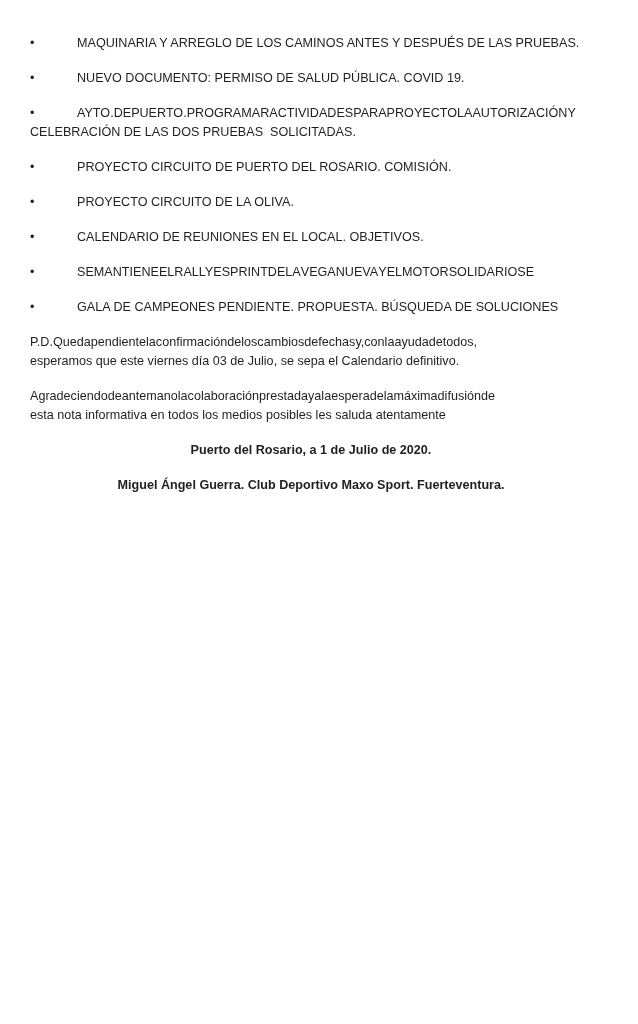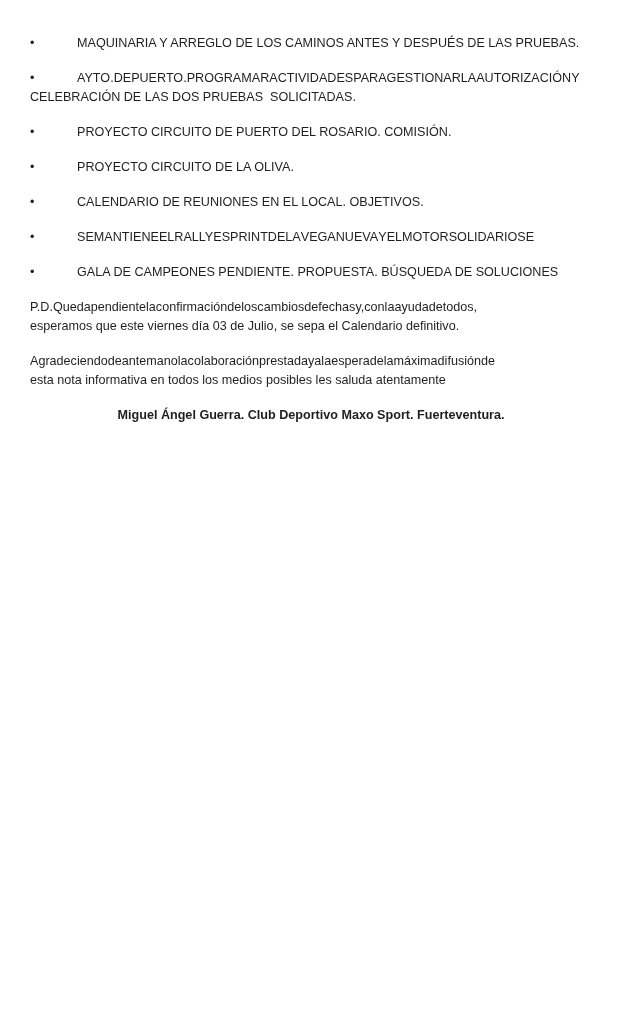--- a/index.html
+++ b/index.html
@@ -38,30 +38,33 @@
 </style>
 </head>
 <body>
 
 <div class="page">
   <div id="doc">
       <div class="item">
         <div class="line"><span class="bullet">•</span><span>MAQUINARIA Y ARREGLO DE LOS CAMINOS ANTES Y DESPUÉS DE LAS PRUEBAS.</span></div>
       </div>
       <div class="item">
+        <div class="line"><span class="bullet">•</span><span>NUEVO DOCUMENTO: PERMISO DE SALUD PÚBLICA. COVID 19.</span></div>
+      </div>
+      <div class="item">
         <div class="line stretch">
           <span class="bullet">•</span>
           <span class="words">
             <span>AYTO.</span>
             <span>DE</span>
             <span>PUERTO.</span>
             <span>PROGRAMAR</span>
             <span>ACTIVIDADES</span>
             <span>PARA</span>
-            <span>GESTIONAR</span>
+            <span>PROYECTO</span>
             <span>LA</span>
             <span>AUTORIZACIÓN</span>
             <span>Y</span>
           </span>
         </div>
         <div class="line">CELEBRACIÓN DE LAS DOS PRUEBAS  SOLICITADAS.</div>
       </div>
       <div class="item">
         <div class="line"><span class="bullet">•</span><span>PROYECTO CIRCUITO DE PUERTO DEL ROSARIO. COMISIÓN.</span></div>
       </div>
@@ -134,16 +137,19 @@
             <span>de</span>
             <span>la</span>
             <span>máxima</span>
             <span>difusión</span>
             <span>de</span>
           </span>
         </div>
         <div class="line">esta nota informativa en todos los medios posibles les saluda atentamente</div>
       </div>
       <div class="item bold center">
+        <div class="line">Puerto del Rosario, a 1 de Julio de 2020.</div>
+      </div>
+      <div class="item bold center">
         <div class="line">Miguel Ángel Guerra. Club Deportivo Maxo Sport. Fuerteventura.</div>
       </div>
     </div>
 </div>
 
 </body></html>

